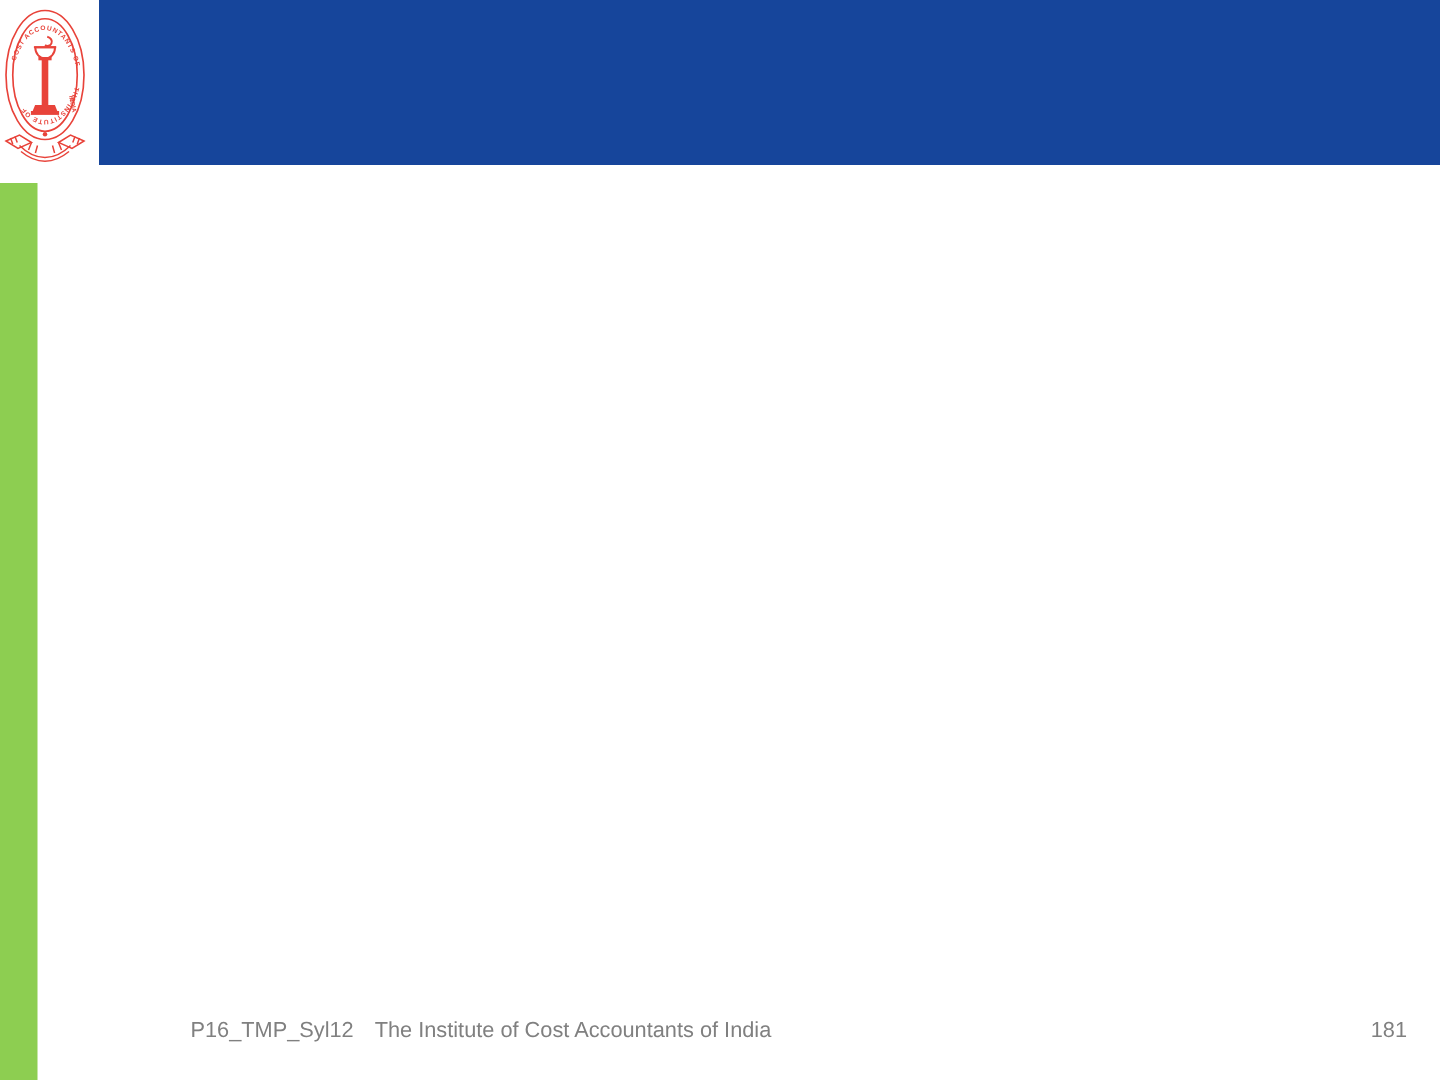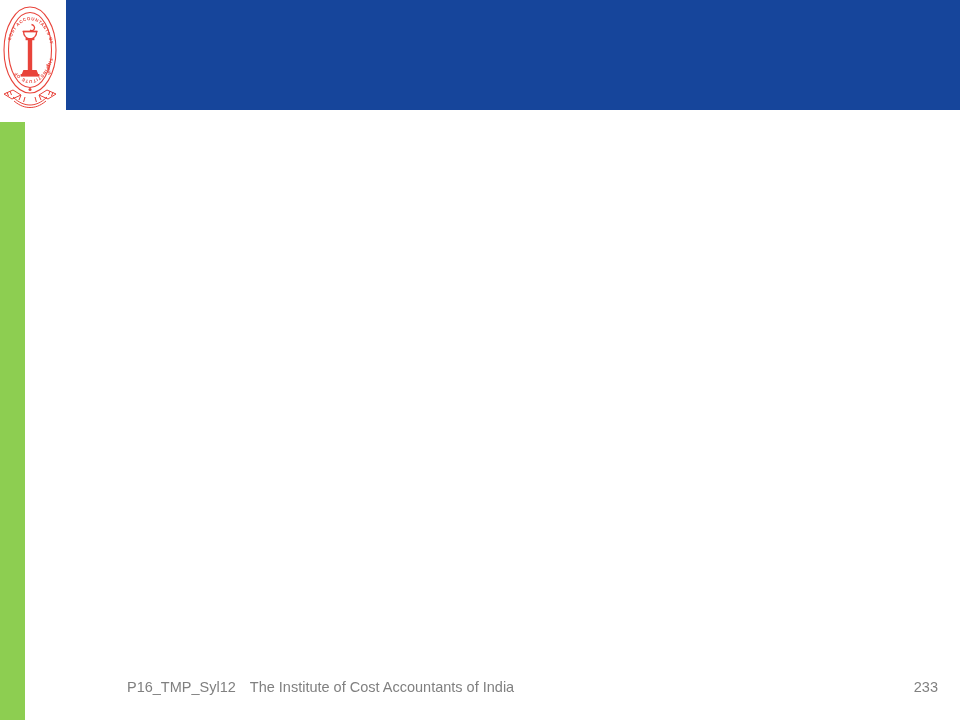--- a/index.html
+++ b/index.html
@@ -155,16 +155,16 @@
         <path d="M20,93 l-2,5 M24,95 l-1.4,5 M34,95 l1.4,5 M38,93 l2,5"></path>
         <path d="M6,90 l1.5,4 M9,89 l1.5,4 M49,89 l-1.5,4 M52,90 l-1.5,4"></path>
       </g>
     </svg>
   </div>
 
 
   <div id="footer">
     <span id="footer-left" class="footer-text">P16_TMP_Syl12</span>
     <span id="footer-center" class="footer-text">The Institute of Cost Accountants of India</span>
-    <span id="footer-right" class="footer-text">233</span>
+    <span id="footer-right" class="footer-text">181</span>
   </div>
 
 </div>
 
 </body></html>

